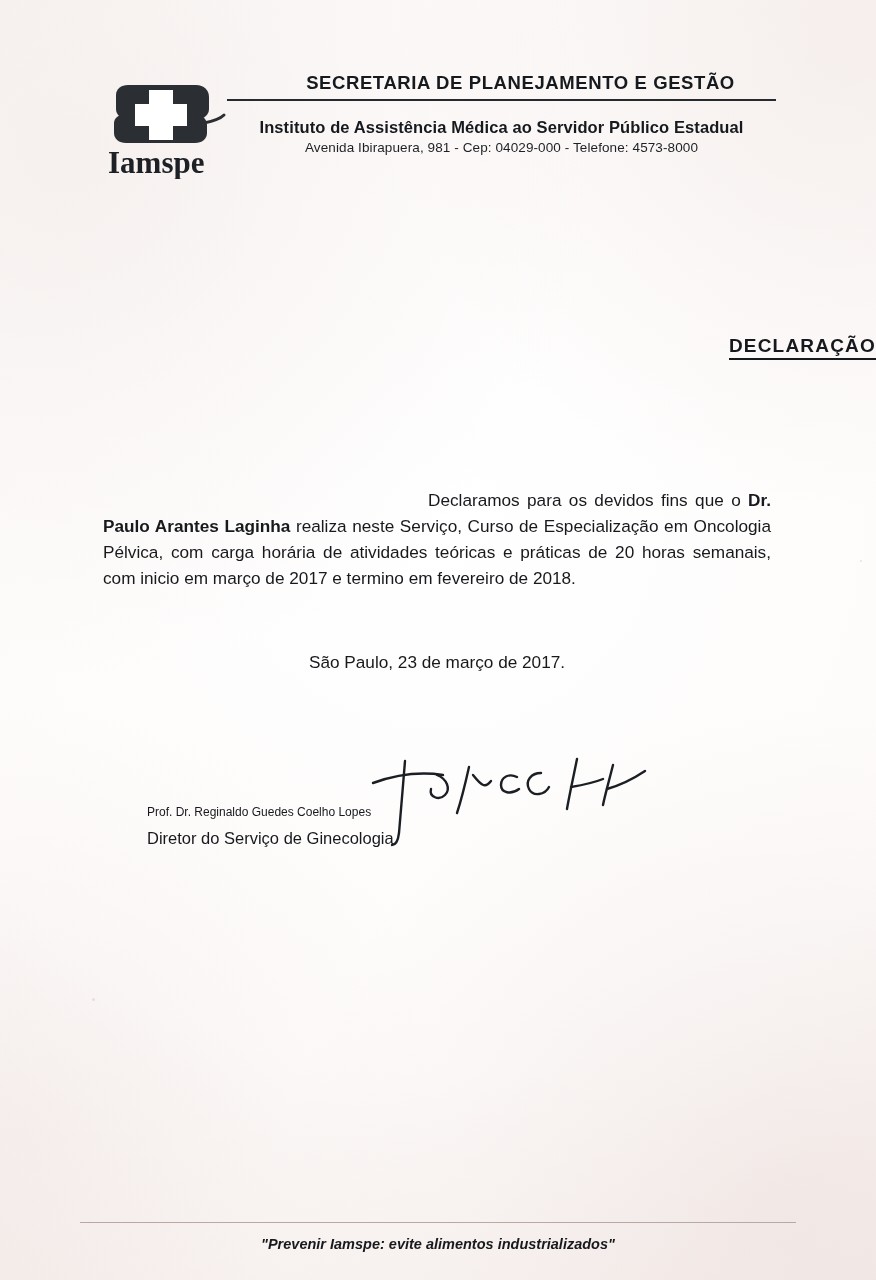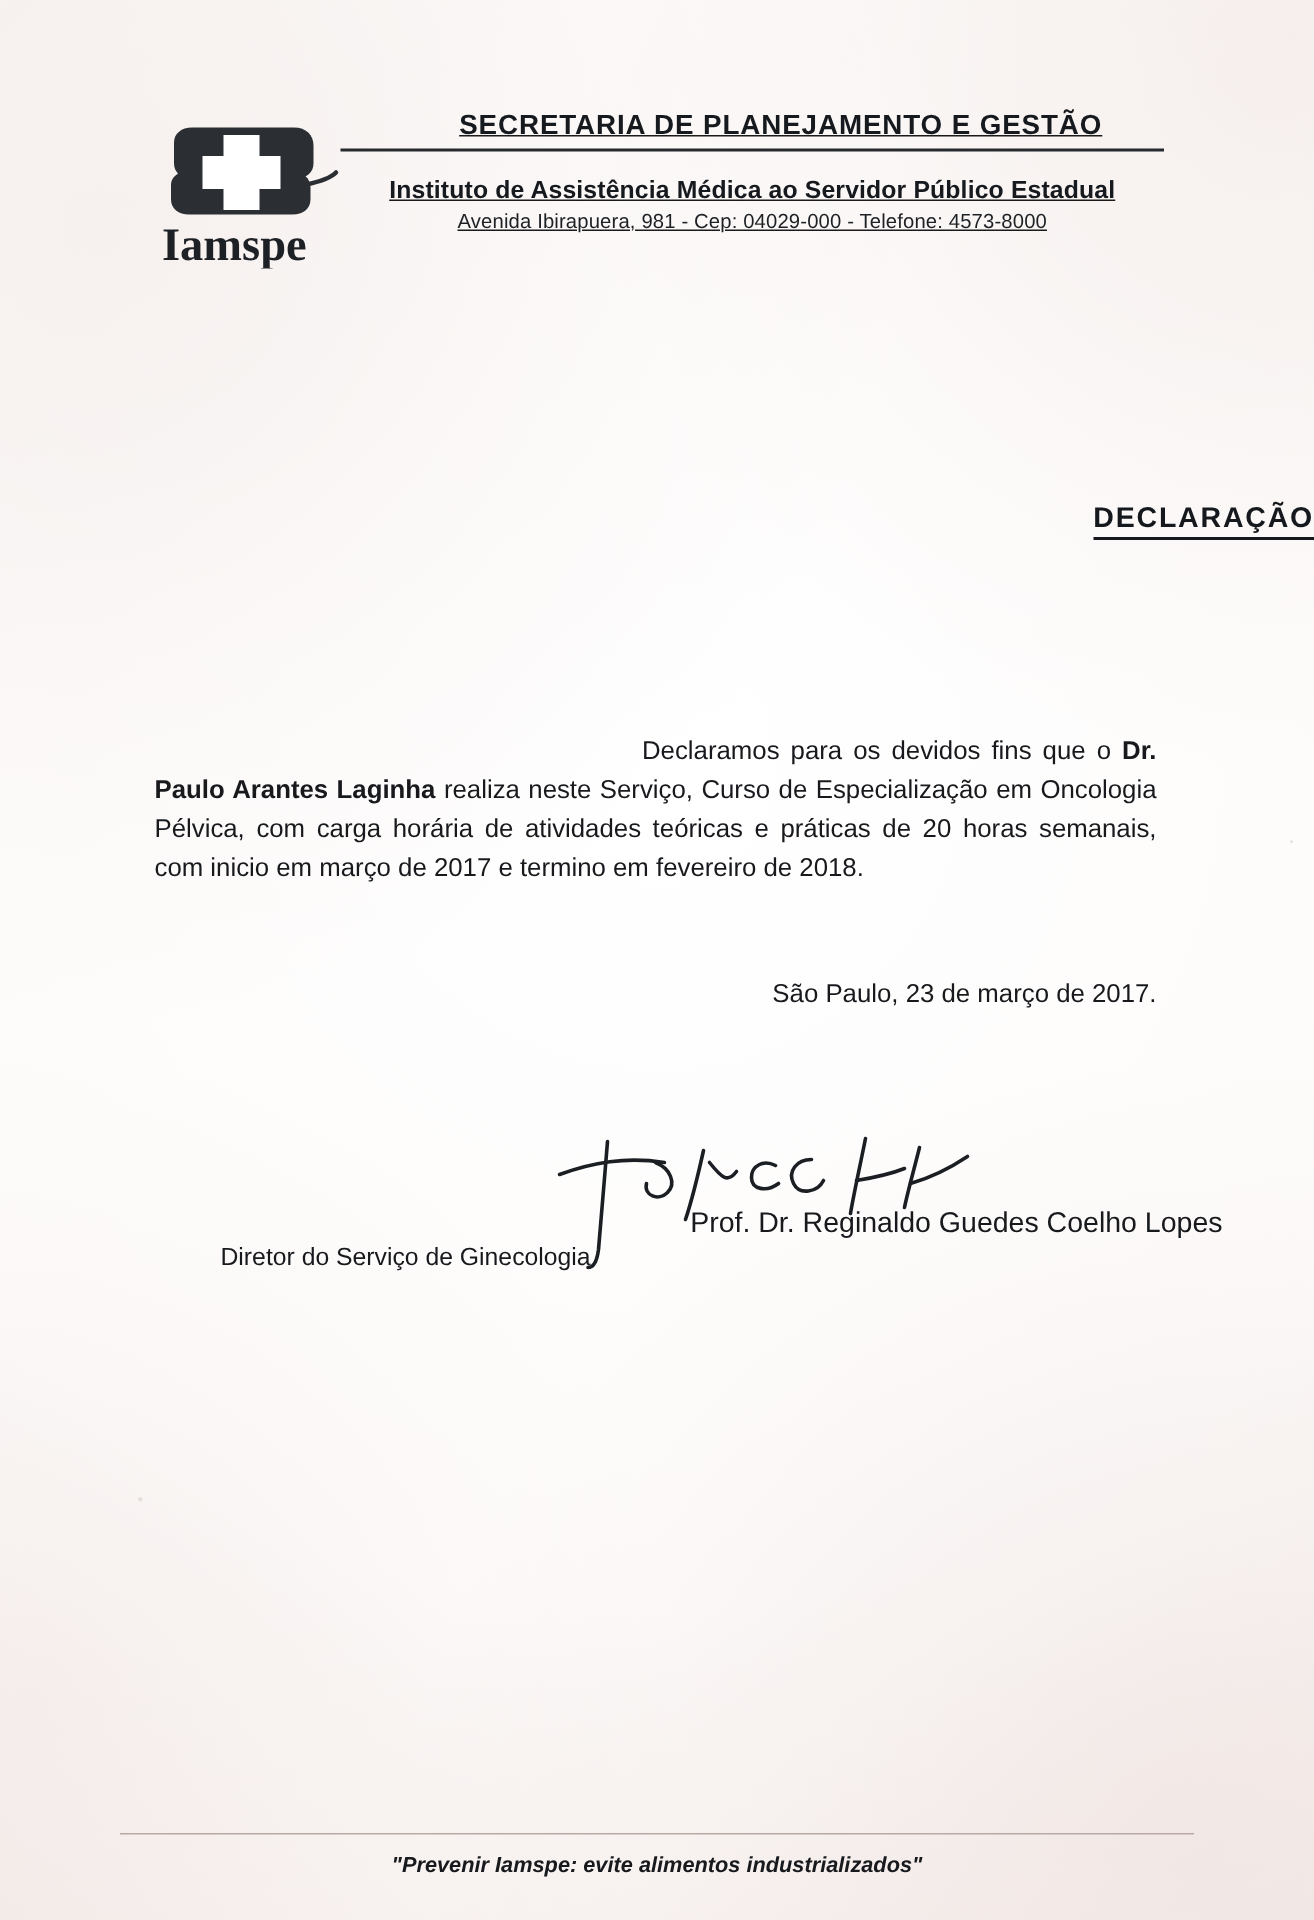--- a/index.html
+++ b/index.html
@@ -50,21 +50,20 @@
     width: 125px;
     height: 100px;
   }
   .logo svg { display: block; }
 
   .header-text {
     position: absolute;
     left: 127px;
     right: 0;
     top: 12px;
-    text-decoration: underline;
   }
   .org-line1 {
     font-size: 18.5px;
     font-weight: bold;
     letter-spacing: 0.6px;
     color: #16191d;
     text-align: center;
     padding-left: 38px;
   }
   .rule {
@@ -117,21 +116,21 @@
     color: #17191d;
   }
   .body-text .indent { display: inline-block; width: 325px; }
   .body-text b { font-weight: bold; }
 
   .place-date {
     position: absolute;
     top: 652px;
     left: 103px;
     width: 668px;
-    text-align: right;
+    text-align: center;
     font-size: 17.2px;
     color: #17191d;
   }
 
   
   .signature-block {
     position: absolute;
     top: 745px;
     left: 103px;
     width: 668px;
@@ -142,22 +141,22 @@
     top: 0;
     width: 360px;
     height: 110px;
     pointer-events: none;
   }
   .sig-name {
     position: absolute;
     top: 60px;
     left: 0;
     width: 668px;
-    text-align: right;
-    font-size: 19px;
+    text-align: left;
+    font-size: 12px;
     color: #17191d;
     padding-left: 44px;
   }
   .sig-role {
     position: absolute;
     top: 84px;
     left: 0;
     width: 668px;
     text-align: left;
     font-size: 16.5px;

